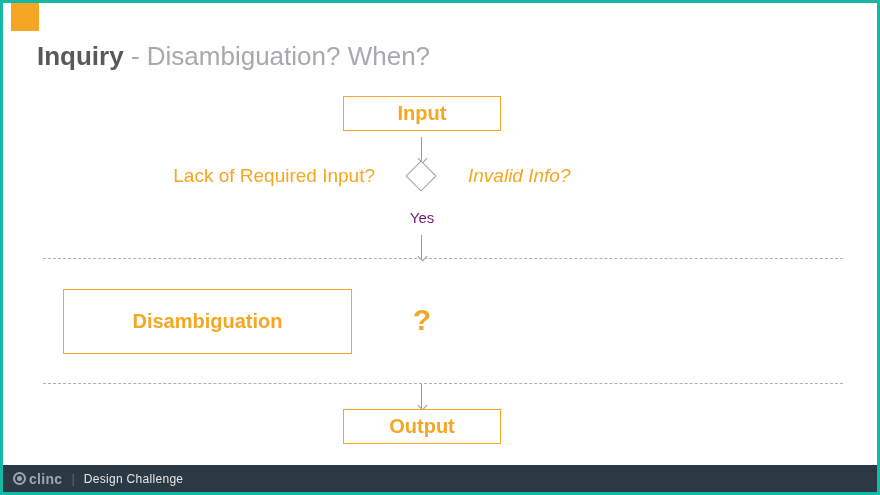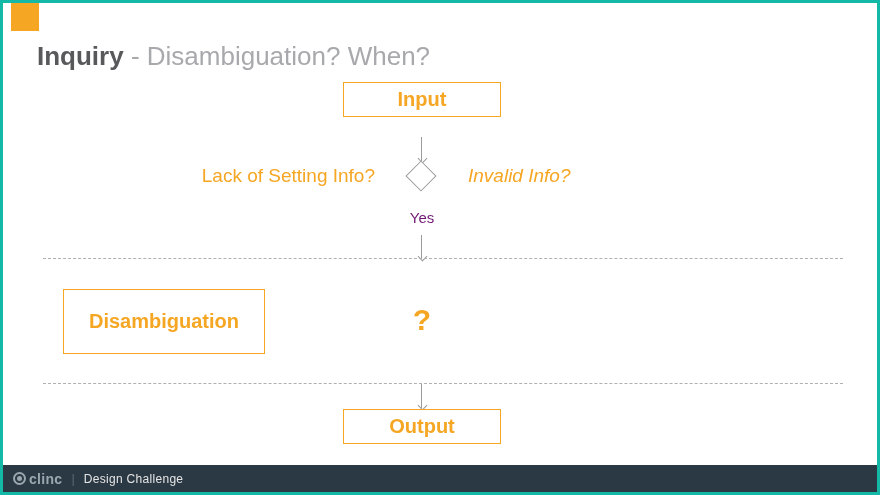--- a/index.html
+++ b/index.html
@@ -35,21 +35,21 @@
     border: 1px solid #F5A623;
     background: #ffffff;
     color: #F5A623;
     font-weight: 700;
     font-size: 20px;
     display: flex;
     align-items: center;
     justify-content: center;
   }
   .node-small { width: 158px; height: 35px; }
-  .node-large { width: 202px; height: 65px; align-items: center; }
+  .node-large { width: 289px; height: 65px; align-items: center; }
 
   .arrow {
     position: absolute;
     width: 0;
     border-left: 1px solid #9B9B9B;
   }
   .arrow::after {
     content: "";
     position: absolute;
     left: -3.5px;
@@ -150,29 +150,29 @@
 </style>
 </head>
 <body>
 
 <div class="slide">
 
   <div class="corner-square"></div>
 
   <h1 class="title"><span class="title-bold">Inquiry</span><span class="title-light"> - Disambiguation? When?</span></h1>
 
-  <div class="node node-small" style="left:340px; top:79px;">
+  <div class="node node-small" style="left:340px; top:93px;">
     <span>Input</span>
   </div>
 
   <div class="arrow" style="left:418px; top:134px; height:24px;"></div>
 
   <div class="diamond"></div>
 
-  <div class="cond-label cond-left">Lack of Setting Info?</div>
+  <div class="cond-label cond-left">Lack of Required Input?</div>
   <div class="cond-label cond-right">Invalid Info?</div>
 
   <div class="yes-label">Yes</div>
 
   <div class="arrow" style="left:418px; top:232px; height:24px;"></div>
 
   <div class="dashed-line" style="top:255px;"></div>
 
   <div class="node node-large" style="left:60px; top:286px;">
     <span>Disambiguation</span>

